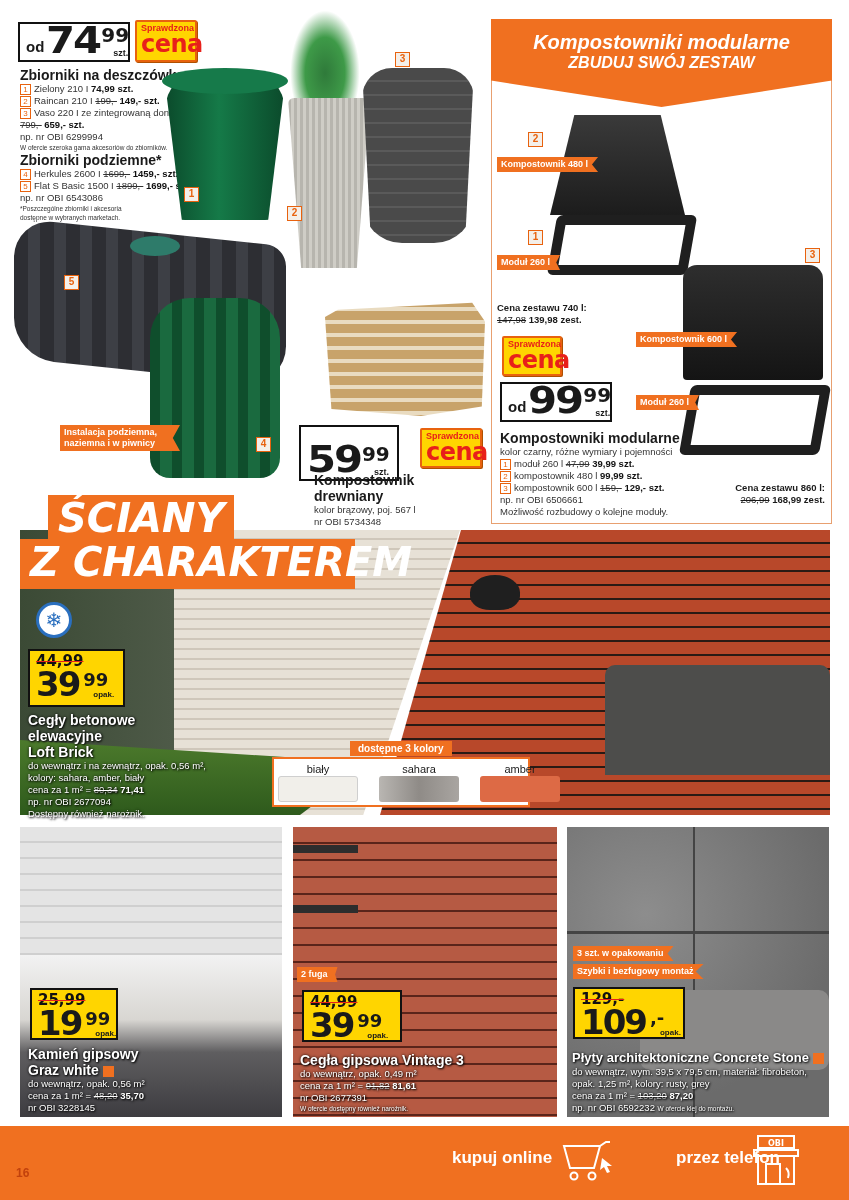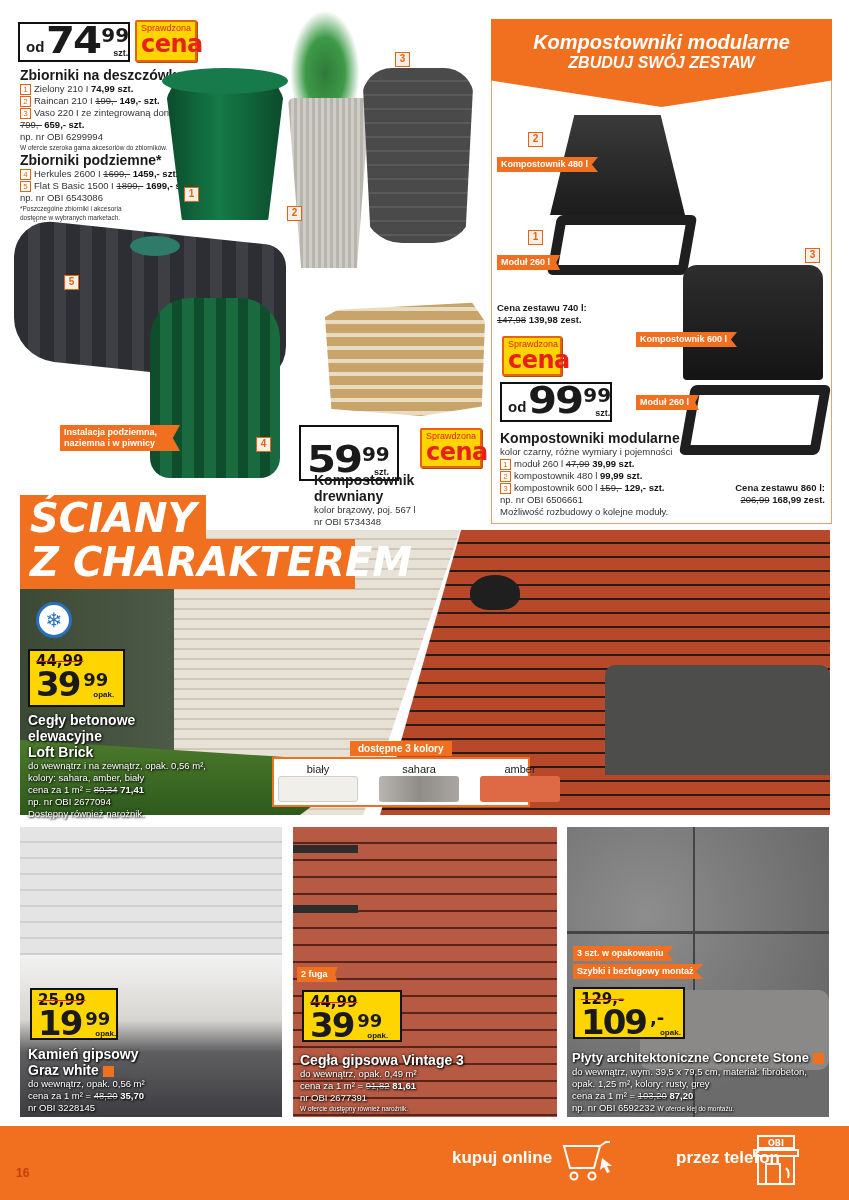--- a/index.html
+++ b/index.html
@@ -9,21 +9,21 @@
 
   
   .price-box { position: absolute; border: 2px solid #111; background: #fff; display: flex; align-items: flex-end; padding: 2px 6px; }
   .price-box .od { font-weight: bold; font-size: 15px; margin-right: 2px; line-height: 1; padding-bottom: 4px; }
   .price-box .main { font-family: "DejaVu Sans", sans-serif; font-weight: 900; font-size: 38px; line-height: 36px; letter-spacing: -2px; transform: scaleX(1.1); transform-origin: left bottom; }
   .price-box .side { display: flex; flex-direction: column; margin-left: 6px; line-height: 1; }
   .price-box .cents { font-weight: 900; font-size: 20px; font-family: "DejaVu Sans", sans-serif; }
   .price-box .unit { font-size: 9px; font-weight: bold; margin-top: 4px; margin-left: 12px; }
 
   .sprawdzona { position: absolute; background: #ffd500; border: 2px solid #e8620e; border-radius: 2px; text-align: center; padding: 2px 4px; box-shadow: 1px 1px 0 #b05000; }
-  .sprawdzona .s1 { color: #e8201a; font-size: 9px; font-weight: normal; line-height: 1; }
+  .sprawdzona .s1 { color: #e8201a; font-size: 9px; font-weight: bold; line-height: 1; }
   .sprawdzona .s2 { color: #e8201a; font-size: 24px; font-weight: 900; line-height: 22px; font-family: "DejaVu Sans", sans-serif; letter-spacing: -0.5px; }
 
   .num-box { display: inline-block; width: 11px; height: 11px; border: 1px solid #e8620e; color: #e8620e; font-size: 8px; line-height: 9px; text-align: center; margin-right: 3px; vertical-align: middle; background: #fff; }
   .num-tag { position: absolute; width: 15px; height: 15px; border: 1.5px solid #e8620e; color: #e8620e; font-size: 10px; line-height: 12px; text-align: center; background: #f4efe9; font-weight: bold; }
 
   .prod-title { font-weight: bold; font-size: 14px; line-height: 16px; font-family: "Liberation Sans", sans-serif; }
   .prod-line { font-size: 9.5px; line-height: 12px; color: #333; }
   .prod-line b { color: #111; }
   .strike { text-decoration: line-through; }
   .small-note { font-size: 6.5px; line-height: 9px; color: #333; }
@@ -166,21 +166,21 @@
   <div style="font-size:9.5px; line-height:12px;"><span class="strike">206,99</span> <b>168,99 zest.</b></div>
 </div>
 
 <div class="abs" style="left:20px; top:530px; width:440px; height:285px; background: linear-gradient(90deg, #3b4a35 0%, #4e5a48 35%, transparent 35%), repeating-linear-gradient(180deg, #e7e1d6 0 8px, #cfc7ba 8px 10px); clip-path: polygon(0 0, 100% 0, 78% 100%, 0 100%);"></div>
 <div class="abs" style="left:20px; top:740px; width:350px; height:75px; background: linear-gradient(180deg,#4c7a2c,#2e5a1c); clip-path: polygon(0 0, 100% 30%, 80% 100%, 0 100%);"></div>
 <div class="abs" style="left:380px; top:530px; width:450px; height:285px; background: repeating-linear-gradient(180deg, #b8482a 0 12px, #2a1a14 12px 14px); clip-path: polygon(18% 0, 100% 0, 100% 100%, 0 100%);"></div>
 <div class="abs" style="left:605px; top:665px; width:225px; height:110px; background:#4d4d4b; border-radius: 10px 10px 0 0;"></div>
 <div class="abs" style="left:470px; top:575px; width:50px; height:35px; background:#1f1f1f; border-radius: 50% 50% 40% 40%;"></div>
 
 <div class="abs" style="left:20px; top:495px;">
-  <div style="background:#f07020; display:inline-block; padding:2px 10px 0 10px; color:#fff; font-weight:900; font-style:italic; font-size:40px; line-height:42px; font-family:'DejaVu Sans', sans-serif;">ŚCIANY</div>
+  <div style="background:#f07020; display:inline-block; padding:2px 10px 0 10px; color:#fff; font-weight:900; font-style:italic; font-size:40px; line-height:42px; font-family:'DejaVu Sans', sans-serif;margin-left:28px;">ŚCIANY</div>
   <div style="background:#f07020; display:block; width:335px; padding:0 10px 4px 10px; color:#fff; font-weight:900; font-style:italic; font-size:40px; line-height:46px; font-family:'DejaVu Sans', sans-serif; white-space:nowrap;">Z CHARAKTEREM</div>
 </div>
 
 <div class="abs" style="left:36px; top:602px; width:36px; height:36px; border-radius:50%; background:#fff; border:3px solid #2a6fbf; display:flex; align-items:center; justify-content:center; color:#2a6fbf; font-size:20px;">❄</div>
 
 <div class="promo" style="left:28px; top:649px; width:97px; height:58px;">
   <div class="old">44,99</div>
   <div class="newrow">
       <span class="new">39</span>
       <span class="side">

